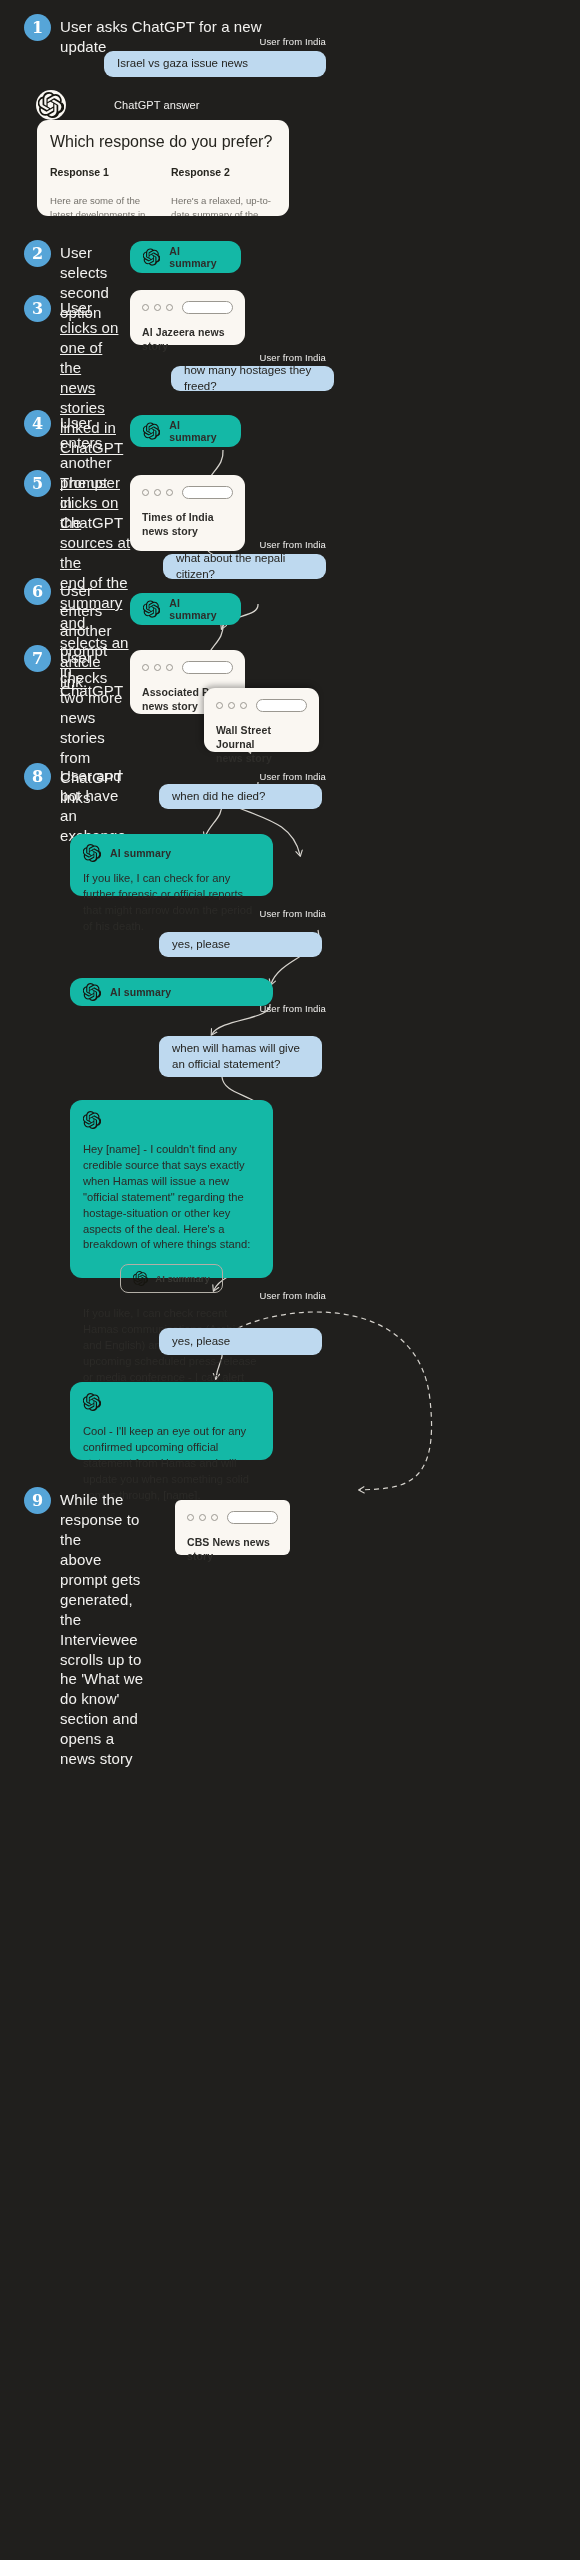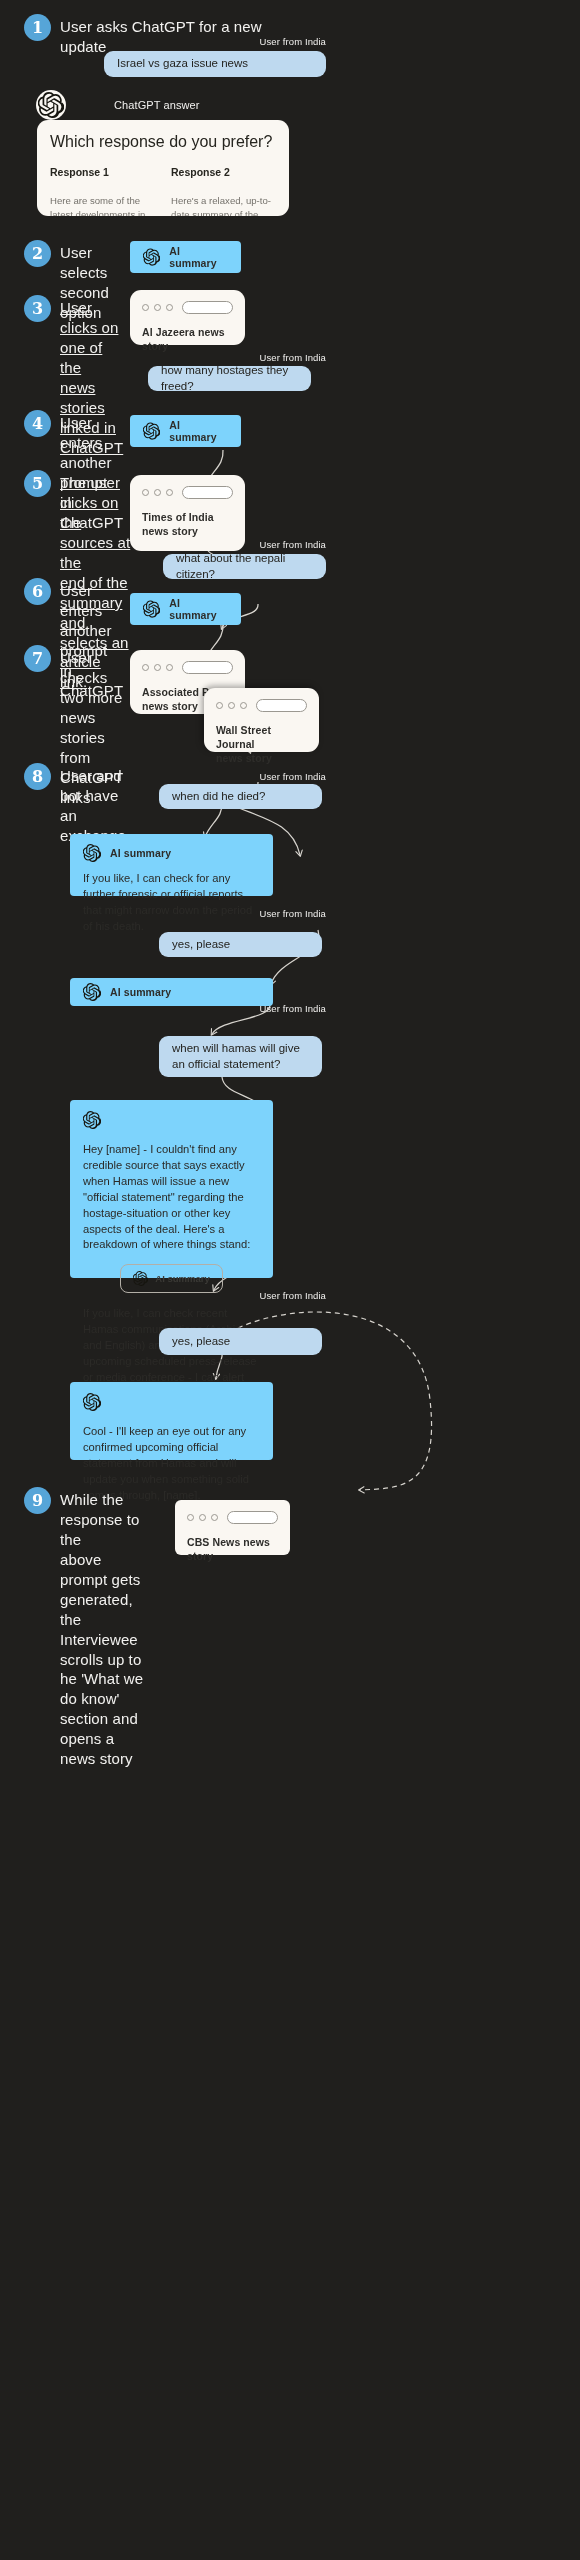--- a/index.html
+++ b/index.html
@@ -49,22 +49,22 @@
     background: #bed9ef;
     border-radius: 9px;
     color: #24231f;
     font-size: 11.5px;
     line-height: 1.35;
     padding: 9px 13px;
     display: flex; align-items: center;
   }
   .ai-card {
     position: absolute;
-    background: #7dd3fc;
-    border-radius: 4px;
+    background: #14b8a6;
+    border-radius: 12px;
     padding: 10px 13px;
   }
   .ai-head { display: flex; align-items: center; gap: 9px; }
   .ai-head-label {
     color: #2e2d2a; font-size: 10.5px; font-weight: 700; letter-spacing: 0.1px;
   }
   .ai-body {
     color: #2b2a27; font-size: 11.2px; line-height: 1.42; margin-top: 9px;
   }
   .logo-big { width: 26px; height: 26px; }
@@ -240,21 +240,21 @@
         <div class="dot"></div>
         <div class="dot"></div>
       </div>
       <div class="urlbar"></div>
     </div>
     <div class="browser-title" style="white-space:pre-line;">Al Jazeera news story</div>
   </div>
 
   <div class="user-label" style="left:200px; top:352px; width:126px;">User from India</div>
 
-  <div class="user-bubble" style="left:148px; top:366px; width:163px; height:25px;">
+  <div class="user-bubble" style="left:171px; top:366px; width:163px; height:25px;">
     <span>how many hostages they freed?</span>
   </div>
 
   <div class="step" style="left:24px; top:410px; width:105px;">
     <div class="step-badge">4</div>
     <div class="step-text" style="white-space:pre-line;">User enters
 another prompt
 in ChatGPT</div>
   </div>
 

